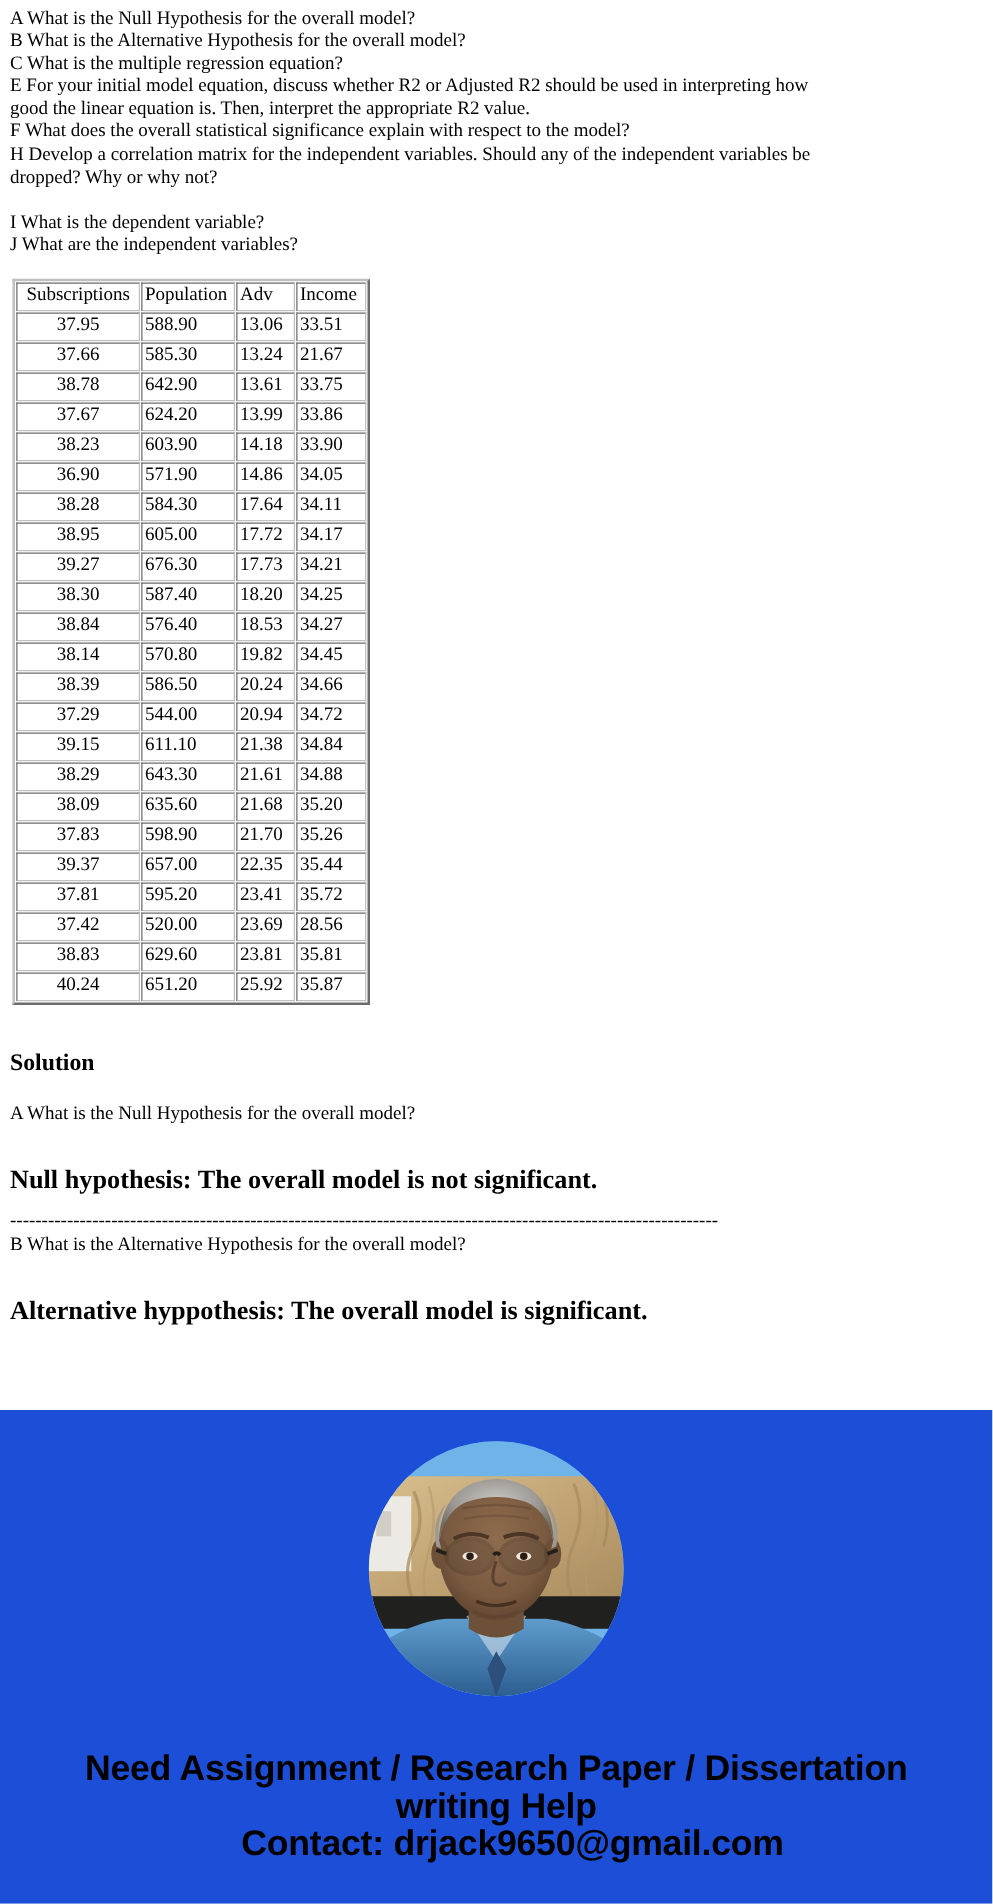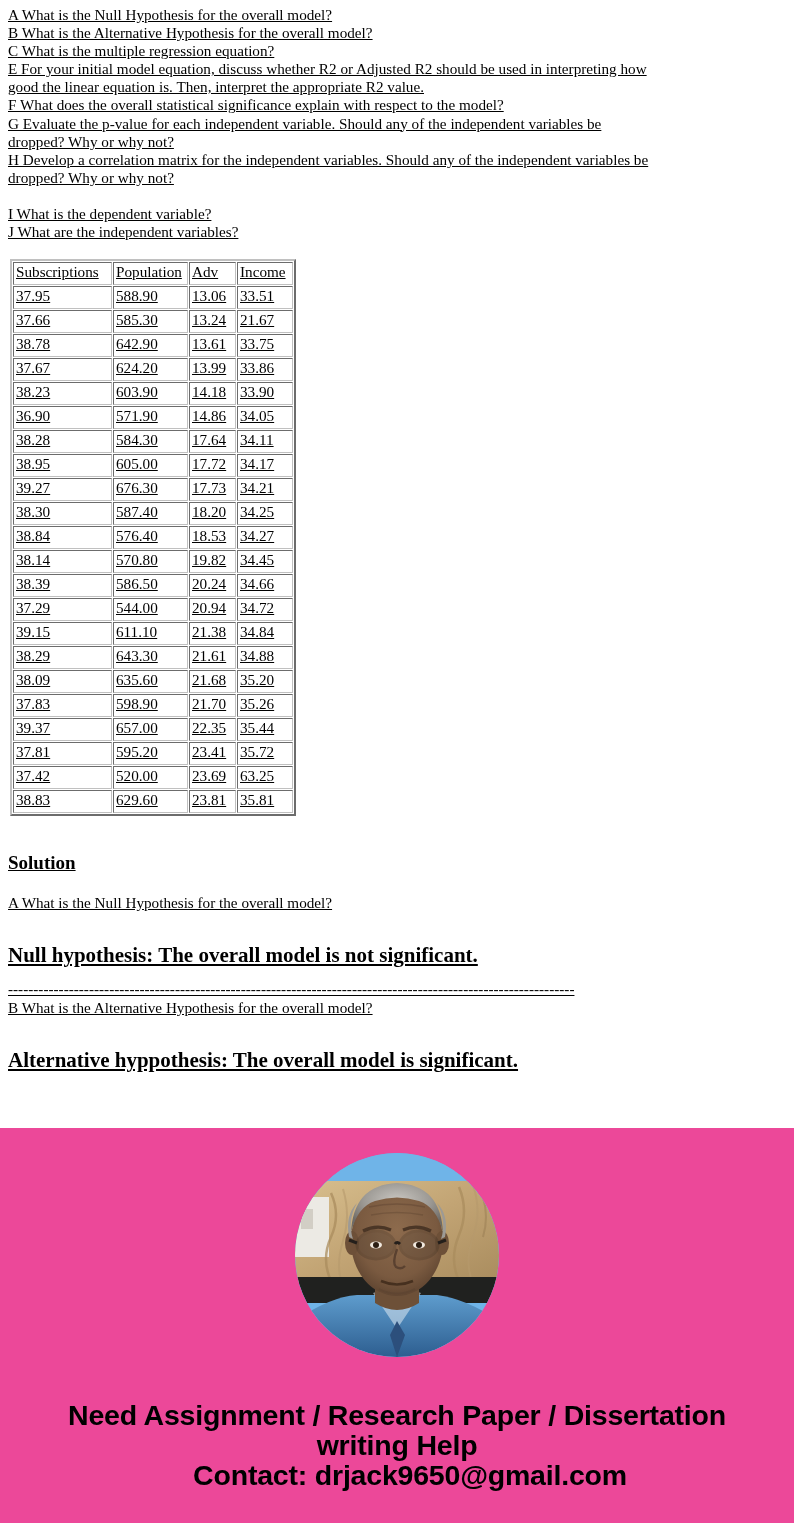--- a/index.html
+++ b/index.html
@@ -22,21 +22,20 @@
     position: absolute;
     left: 0;
     top: 0;
     width: 794px;
     height: 1128px;
     overflow: hidden;
     background: #ffffff;
   }
   .doc-inner {
     padding: 6px 8px 0 8px;
-    text-decoration: underline;
   }
 
   .q-line {
     font-size: 15.2px;
     line-height: 18.1px;
     margin: 0;
     max-width: 645px;
     text-align: left;
   }
   .q-gap {
@@ -59,21 +58,21 @@
   table.data-table th,
   table.data-table td {
     border: 1px inset #c0c0c0;
     padding: 1px 2px 2px 2px;
     text-align: left;
     font-weight: normal;
     white-space: nowrap;
     height: 18px;
     vertical-align: top;
   }
-  table.data-table th.c0, table.data-table td.c0 { width: 93px; }
+  table.data-table th.c0, table.data-table td.c0 { width: 93px; text-align: center; }
   table.data-table th.c1, table.data-table td.c1 { width: 69px; }
   table.data-table th.c2, table.data-table td.c2 { width: 41px; }
   table.data-table th.c3, table.data-table td.c3 { width: 50px; }
 
   
   h2.solution-title {
     font-size: 19px;
     font-weight: bold;
     margin: 36px 0 0 0;
     line-height: 22px;
@@ -104,21 +103,21 @@
     margin: 3px 0 0 0;
   }
 
   
   .promo {
     position: absolute;
     left: 0;
     top: 1128px;
     width: 794px;
     height: 395px;
-    background: #ec4899;
+    background: #1d4ed8;
     text-align: center;
   }
   .avatar {
     position: absolute;
     left: 295px;
     top: 25px;
     width: 204px;
     height: 204px;
     border-radius: 50%;
     overflow: hidden;
@@ -145,21 +144,20 @@
 
 <div class="doc-area">
   <div class="doc-inner">
 
     <div>
       <p class="q-line">A What is the Null Hypothesis for the overall model?</p>
       <p class="q-line">B What is the Alternative Hypothesis for the overall model?</p>
       <p class="q-line">C What is the multiple regression equation?</p>
       <p class="q-line">E For your initial model equation, discuss whether R2 or Adjusted R2 should be used in interpreting how good the linear equation is. Then, interpret the appropriate R2 value.</p>
       <p class="q-line">F What does the overall statistical significance explain with respect to the model?</p>
-      <p class="q-line">G Evaluate the p-value for each independent variable. Should any of the independent variables be dropped? Why or why not?</p>
       <p class="q-line">H Develop a correlation matrix for the independent variables. Should any of the independent variables be dropped? Why or why not?</p>
       <div class="q-gap"></div>
       <p class="q-line">I What is the dependent variable?</p>
       <p class="q-line">J What are the independent variables?</p>
     </div>
 
     <div class="data-table-wrap">
       <table class="data-table">
         <thead>
           <tr>
@@ -287,27 +285,33 @@
             <tr>
               <td class="c0">37.81</td>
               <td class="c1">595.20</td>
               <td class="c2">23.41</td>
               <td class="c3">35.72</td>
             </tr>
             <tr>
               <td class="c0">37.42</td>
               <td class="c1">520.00</td>
               <td class="c2">23.69</td>
-              <td class="c3">63.25</td>
+              <td class="c3">28.56</td>
             </tr>
             <tr>
               <td class="c0">38.83</td>
               <td class="c1">629.60</td>
               <td class="c2">23.81</td>
               <td class="c3">35.81</td>
+            </tr>
+            <tr>
+              <td class="c0">40.24</td>
+              <td class="c1">651.20</td>
+              <td class="c2">25.92</td>
+              <td class="c3">35.87</td>
             </tr>
           </tbody>
       </table>
     </div>
 
     <h2 class="solution-title">Solution</h2>
 
     <p class="s-q">A What is the Null Hypothesis for the overall model?</p>
     <p class="s-a">Null hypothesis: The overall model is not significant.</p>
     <p class="s-rule">----------------------------------------------------------------------------------------------------------------</p>

